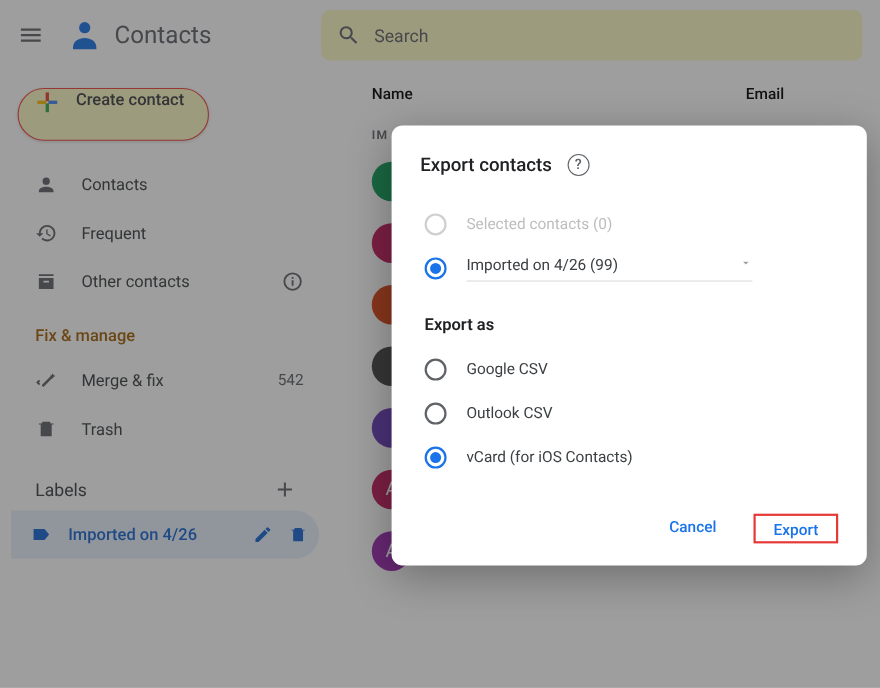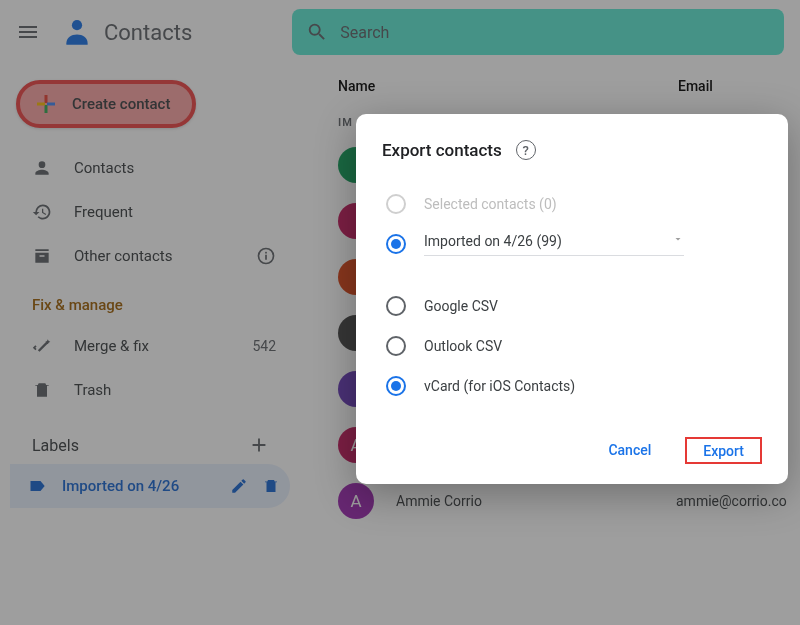--- a/index.html
+++ b/index.html
@@ -5,26 +5,26 @@
   * { box-sizing: border-box; margin: 0; padding: 0; font-family: 'Google Sans', Roboto, Arial, sans-serif; }
   body { width: 800px; height: 625px; overflow: hidden; position: relative; background: #fff; }
   .app { width: 800px; height: 625px; position: relative; }
   .overlay { position:absolute; inset:0; background: rgba(40,40,40,0.45); z-index: 50; pointer-events:none; }
 
   
   .header { display:flex; align-items:center; height:64px; padding: 0 16px; }
   .menu-icon { margin-right: 20px; cursor:pointer; }
   .logo-area { display:flex; align-items:center; gap:10px; }
   .app-title { font-size:22px; color:#5f6368; }
-  .search-bar { margin-left:100px; flex:1; background:#5eead4; height:46px; border-radius:8px; display:flex; align-items:center; padding:0 14px; gap:12px; max-width:500px;}
+  .search-bar { margin-left:100px; flex:1; background:#fef9c3; height:46px; border-radius:8px; display:flex; align-items:center; padding:0 14px; gap:12px; max-width:500px;}
   .search-placeholder { color:#5f6368; font-size:16px; }
 
   
   .leftnav { position:absolute; left:0; top:64px; width:300px; padding: 10px 10px 0 10px; }
-  .create-btn { display:inline-flex; align-items:center; gap:14px; background:#fca5a5; border:4px solid #ef4444; border-radius:28px; height:48px; padding:0 22px 0 14px; box-shadow:0 1px 3px rgba(0,0,0,0.15); margin: 6px 0 18px 6px; cursor:pointer;}
+  .create-btn { display:inline-flex; align-items:flex-start; gap:14px; background:#fef9c3; border:1px solid #ef4444; border-radius:28px; height:48px; padding:0 22px 0 14px; box-shadow:0 1px 3px rgba(0,0,0,0.15); margin: 6px 0 18px 6px; cursor:pointer;}
   .create-btn span.label { font-size:15px; color:#3c4043; font-weight:500;}
   .nav-item { display:flex; align-items:center; gap:22px; height:44px; padding:0 14px 0 22px; border-radius:0 22px 22px 0; cursor:pointer; color:#3c4043;}
   .nav-item .txt { font-size:15px; }
   .nav-item .trail { margin-left:auto; color:#5f6368; font-size:14px;}
   .nav-section { font-size:15px; font-weight:500; color:#a16207; padding:18px 0 10px 22px;}
   .labels-header { display:flex; align-items:center; justify-content:space-between; padding: 22px 20px 8px 22px; font-size:16px; color:#3c4043;}
   .label-row { display:flex; align-items:center; gap:14px; height:44px; padding:0 10px 0 18px; border-radius:0 22px 22px 0; background:#e8f0fe; color:#1967d2; font-weight:500; cursor:pointer;}
   .label-row .lname { font-size:15px; flex:1; white-space:nowrap; overflow:hidden; text-overflow:ellipsis;}
   .label-row .iconbtn { color:#1967d2; cursor:pointer;}
 
@@ -229,20 +229,21 @@
           <span class="radio-label">Imported on 4/26 (99)</span>
           <span class="chev">
             <svg width="12" height="12" viewBox="0 0 24 24">
                 <path fill="#9e9e9e" d="M7 10l5 5 5-5H7z"></path>
               </svg>
           </span>
         </div>
       </div>
     </div>
 
+    <div class="section-title">Export as</div>
     <div class="radio-group" id="format-group">
         <div class="radio-row">
           <span class="radio"></span>
           <span class="radio-label">Google CSV</span>
         </div>
         <div class="radio-row">
           <span class="radio"></span>
           <span class="radio-label">Outlook CSV</span>
         </div>
         <div class="radio-row">

